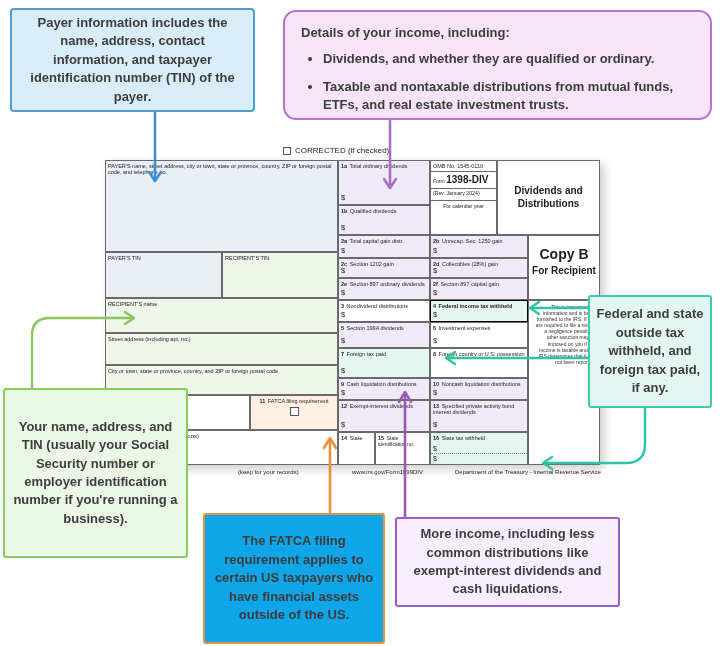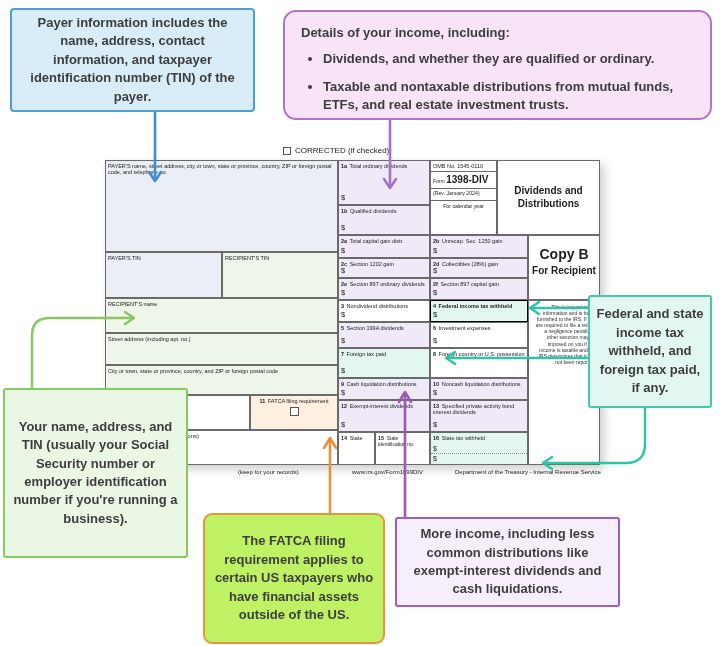--- a/index.html
+++ b/index.html
@@ -40,21 +40,21 @@
   
   .callout{position:absolute;box-sizing:border-box;z-index:3;
     font-family:"Liberation Sans",sans-serif;font-weight:600;color:#3d3d3d;
     font-size:13px;line-height:1.42;text-align:center;
     display:flex;align-items:center;justify-content:center;padding:8px 10px;}
   .co-blue{background:#d9edf8;border:2.5px solid #4e9fd4;border-radius:4px;}
   .co-purple{background:#f7e4f6;border:2.5px solid #b473cb;border-radius:13px;
     display:block;text-align:left;padding:12px 16px;}
   .co-teal{background:#e3f7f2;border:2.5px solid #3fc9ad;border-radius:3px;}
   .co-green{background:#eaf7e5;border:2.5px solid #86ca60;border-radius:3px;}
-  .co-orange{background:#bef264;border:2.5px solid #e9933f;border-radius:9px;}
+  .co-orange{background:#0ea5e9;border:2.5px solid #e9933f;border-radius:3px;}
   .co-purple2{background:#f6eefb;border:2.5px solid #9a5fc5;border-radius:3px;}
   .co-purple ul{margin:8px 0 0 0;padding-left:22px;}
   .co-purple li{margin-bottom:9px;}
 
   svg.arrows{position:absolute;left:0;top:0;z-index:2;pointer-events:none;}
 </style>
 </head>
 <body>
 
 <div id="page">
@@ -264,21 +264,21 @@
 
   <div class="callout co-purple" style="left:283px;top:10px;width:429px;height:110px;">
     <div>Details of your income, including:</div>
     <ul>
       <li>Dividends, and whether they are qualified or ordinary.</li>
       <li>Taxable and nontaxable distributions from mutual funds, ETFs, and real estate investment trusts.</li>
     </ul>
   </div>
 
   <div class="callout co-teal" style="left:588px;top:295px;width:124px;height:113px;padding:6px;">
-    <span>Federal and state income tax withheld, and foreign tax paid, if any.</span>
+    <span>Federal and state outside tax withheld, and foreign tax paid, if any.</span>
   </div>
 
   <div class="callout co-green" style="left:3px;top:388px;width:185px;height:170px;padding:6px;">
     <span>Your name, address, and TIN (usually your Social Security number or employer identification number if you're running a business).</span>
   </div>
 
   <div class="callout co-orange" style="left:203px;top:513px;width:182px;height:131px;padding:6px;">
     <span>The FATCA filing requirement applies to certain US taxpayers who have financial assets outside of the US.</span>
   </div>
 

